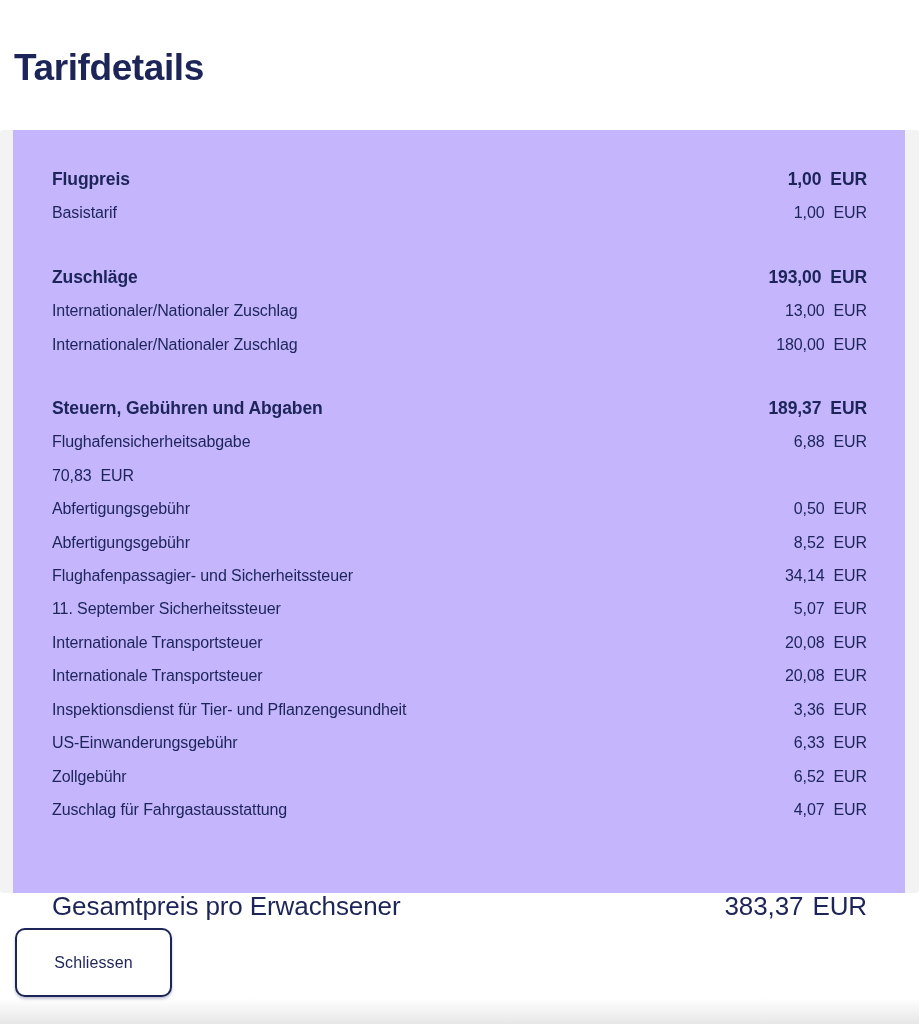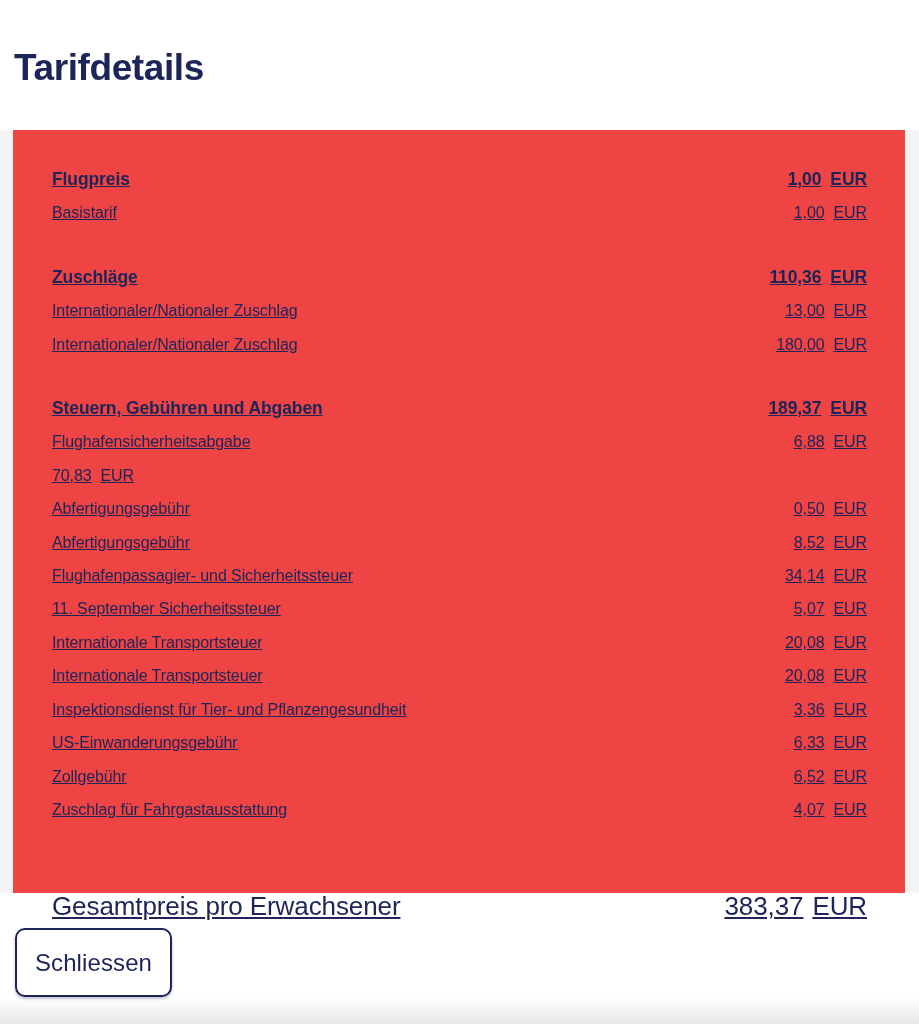--- a/index.html
+++ b/index.html
@@ -32,26 +32,25 @@
     height: 763px;
     background: #f3f3f4;
     border-radius: 3px;
   }
   .card {
     position: absolute;
     top: 0;
     bottom: 0;
     left: 13px;
     right: 14px;
-    background: #ef4444;
+    background: #c4b5fd;
     box-sizing: border-box;
     padding: 33px 38px 0 39px;
     display: flex;
     flex-direction: column;
-    text-decoration: underline;
   }
   .section { margin-bottom: 31px; }
   .row {
     display: flex;
     justify-content: space-between;
     align-items: baseline;
     line-height: 33.4px;
     font-size: 16px;
     letter-spacing: -0.1px;
   }
@@ -75,21 +74,21 @@
     position: absolute;
     left: 15px;
     top: 928px;
     width: 157px;
     height: 69px;
     background: #ffffff;
     border: 2.5px solid #1c2458;
     border-radius: 10px;
     color: #1c2458;
     font-family: "Liberation Sans", sans-serif;
-    font-size: 24px;
+    font-size: 16px;
     letter-spacing: 0.1px;
     cursor: pointer;
     box-shadow: 0 2px 3px rgba(28, 36, 88, 0.28);
   }
   .footer-fade {
     position: absolute;
     left: 0;
     right: 0;
     bottom: 0;
     height: 26px;
@@ -118,21 +117,21 @@
           <span>1,00</span>
           <span class="cur">EUR</span>
         </span>
       </div>
     </div>
 
     <div class="section">
       <div class="row header">
         <span>Zuschläge</span>
         <span class="amount-cell">
-          <span>110,36</span>
+          <span>193,00</span>
           <span class="cur">EUR</span>
         </span>
       </div>
       <div class="row">
         <span>Internationaler/Nationaler Zuschlag</span>
         <span class="amount-cell">
           <span>13,00</span>
           <span class="cur">EUR</span>
         </span>
       </div>

